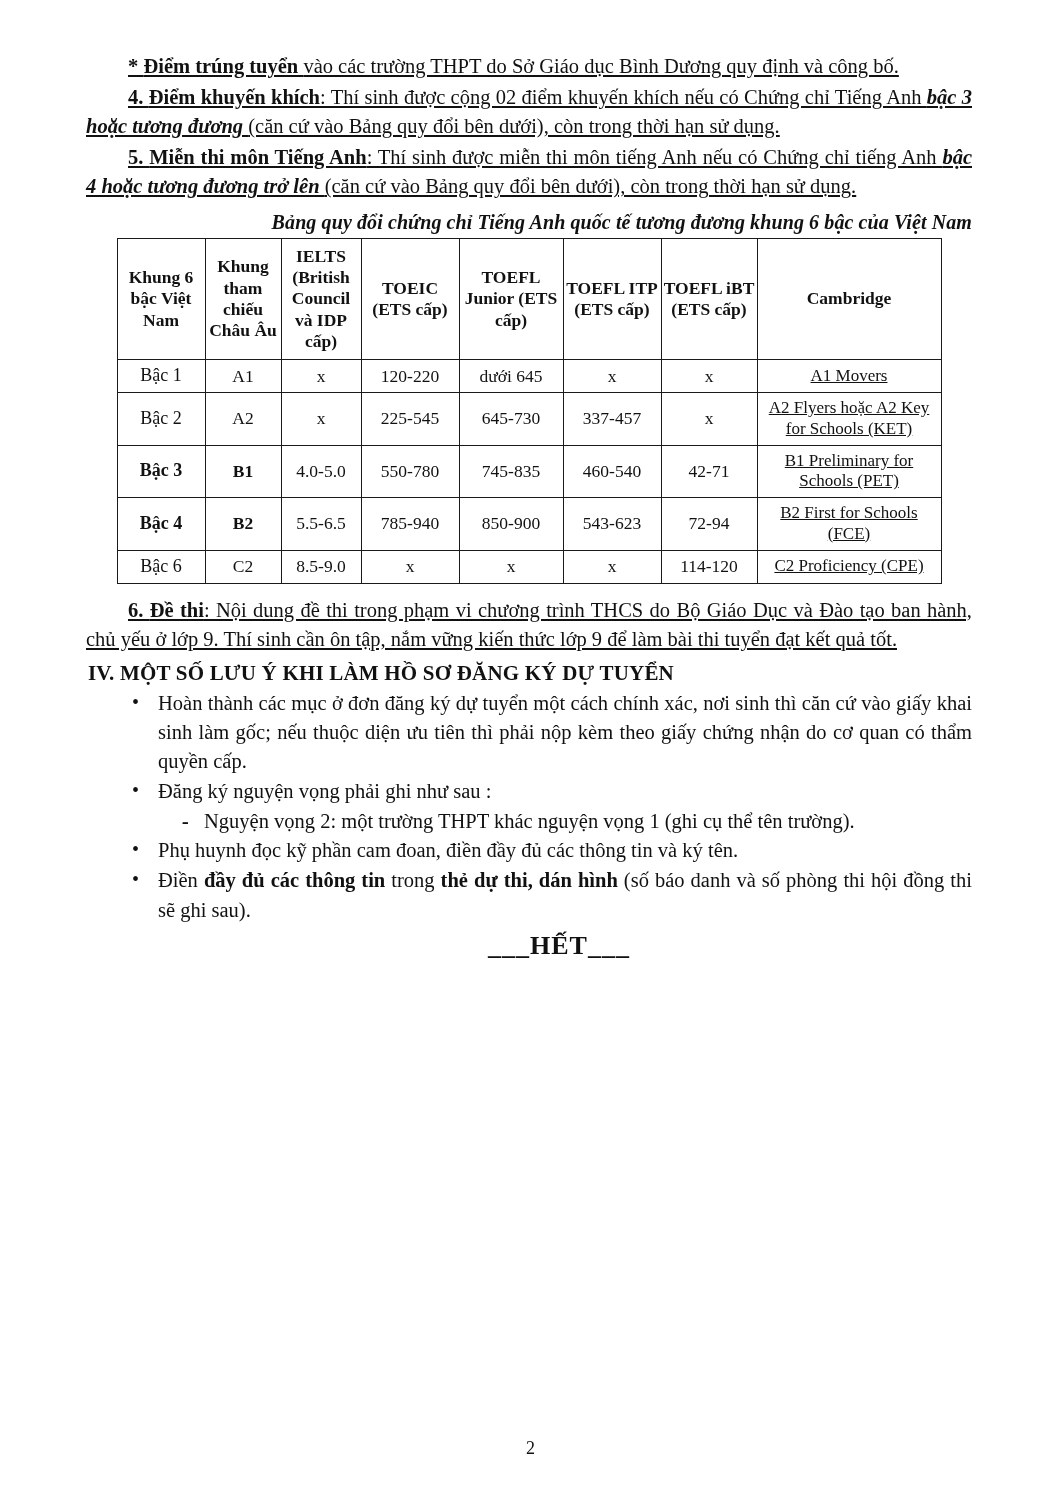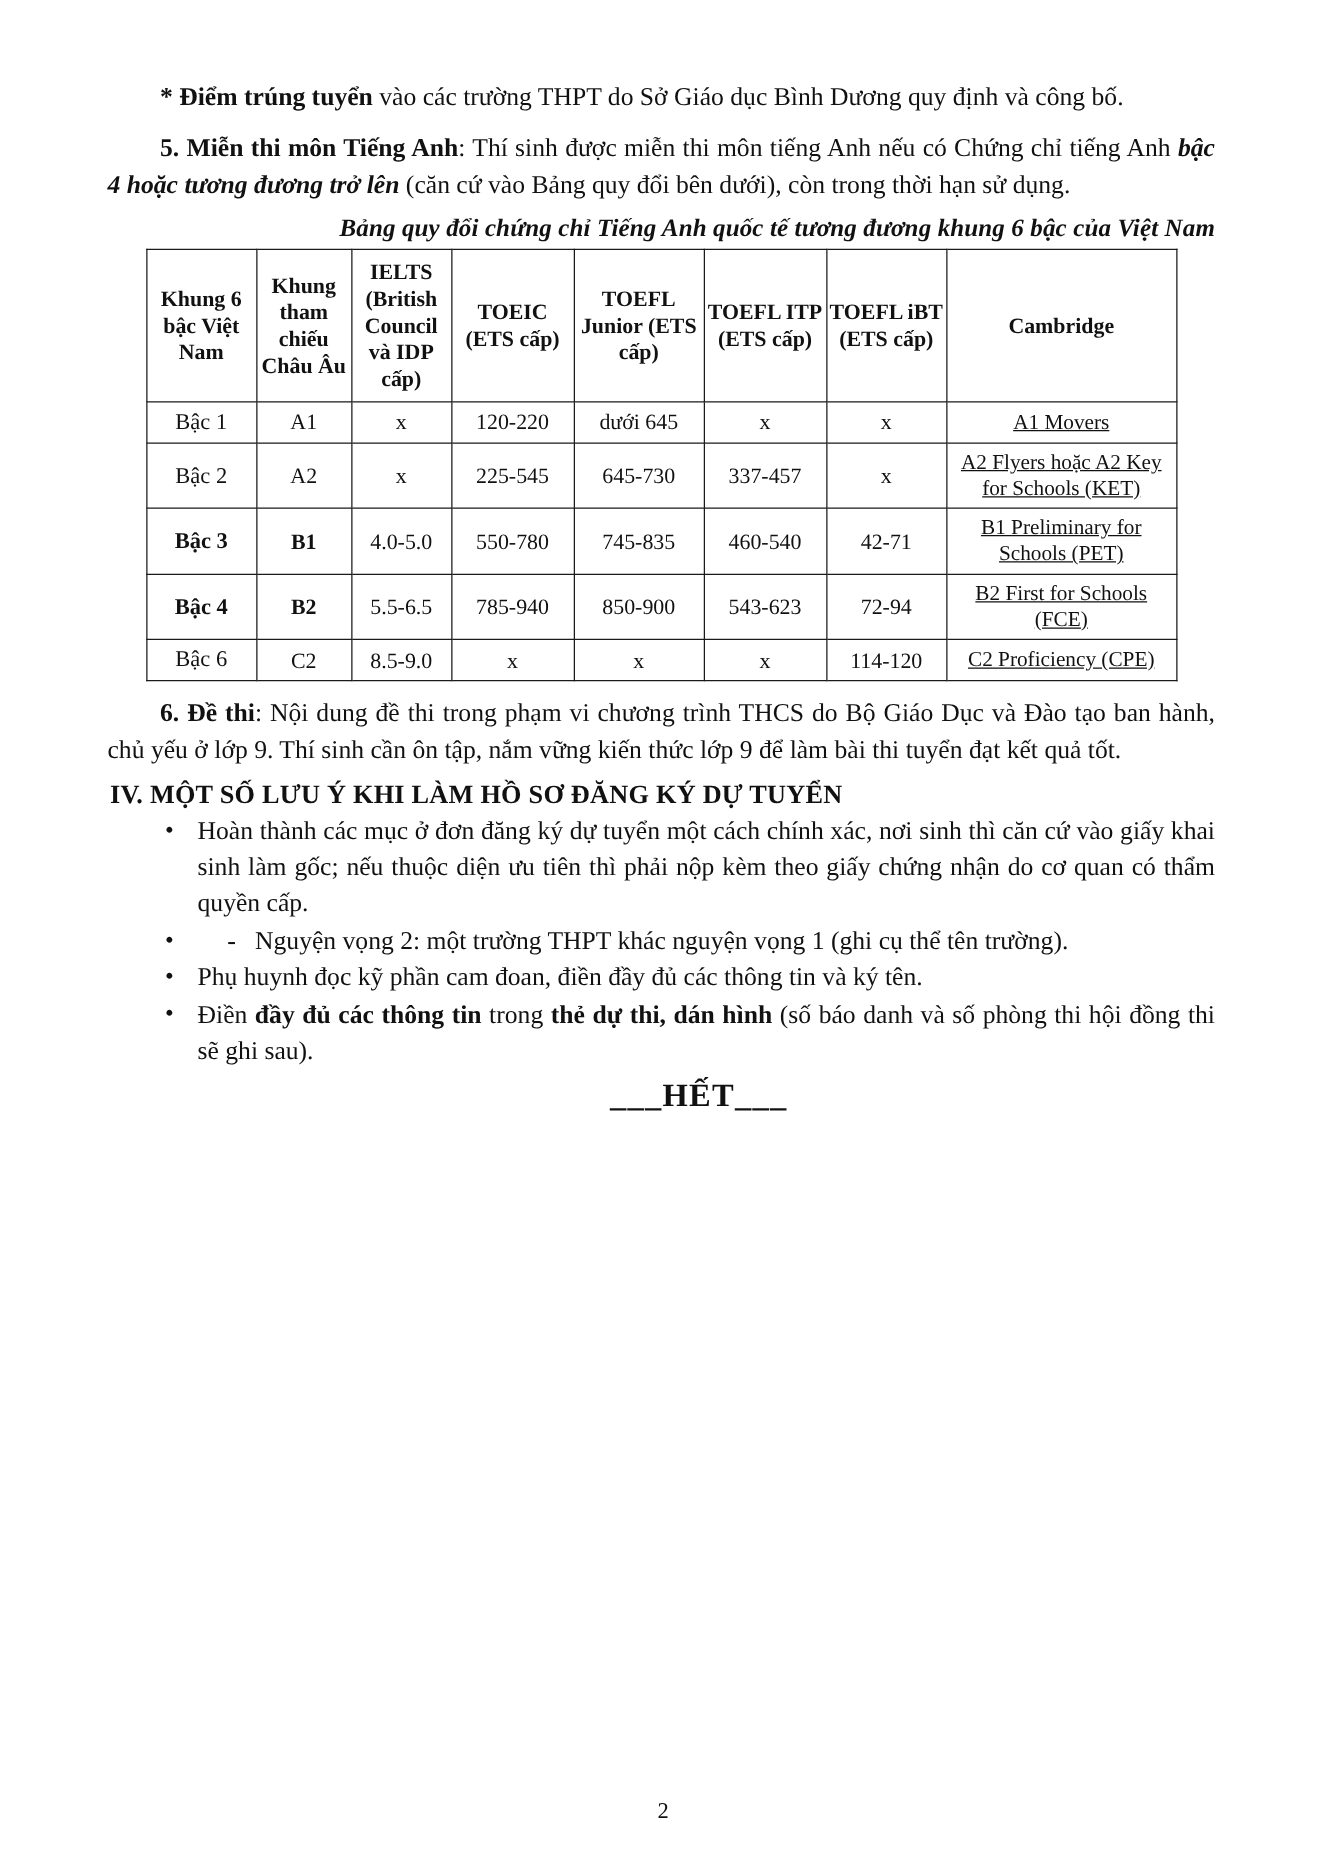--- a/index.html
+++ b/index.html
@@ -23,25 +23,26 @@
     padding: 0;
     box-sizing: border-box;
   }
   .content {
     position: absolute;
     left: 86px;
     top: 52px;
     width: 886px;
   }
   p {
-    margin: 12px 0 2px 0;
+    margin: 0 0 2px 0;
     font-size: 20.5px;
     line-height: 1.42;
     text-align: justify;
     text-justify: inter-word;
+    text-decoration: underline;
   }
   .indent {
     text-indent: 42px;
   }
   .b { font-weight: bold; }
   .bi { font-weight: bold; font-style: italic; }
 
   .tbl-caption {
     text-align: right;
     font-weight: bold;
@@ -145,20 +146,21 @@
     font-size: 18px;
   }
 </style>
 </head>
 <body>
 
 <div class="page">
   <div class="content">
 
     <p class="indent" id="p-note"><span class="b">* </span><span class="b">Điểm trúng tuyển </span><span>vào các trường THPT do Sở Giáo dục Bình Dương quy định và công bố.</span></p>
+    <p class="indent" id="p-4"><span class="b">4. </span><span class="b">Điểm khuyến khích</span><span>: Thí sinh được cộng 02 điểm khuyến khích nếu có Chứng chỉ Tiếng Anh </span><span class="bi">bậc 3 hoặc tương đương </span><span>(căn cứ vào Bảng quy đổi bên dưới), còn trong thời hạn sử dụng.</span></p>
     <p class="indent" id="p-5"><span class="b">5. </span><span class="b">Miễn thi môn Tiếng Anh</span><span>: Thí sinh được miễn thi môn tiếng Anh nếu có Chứng chỉ tiếng Anh </span><span class="bi">bậc 4 hoặc tương đương trở lên </span><span>(căn cứ vào Bảng quy đổi bên dưới), còn trong thời hạn sử dụng.</span></p>
 
     <div class="tbl-caption">Bảng quy đổi chứng chỉ Tiếng Anh quốc tế tương đương khung 6 bậc của Việt Nam</div>
 
     <table class="convert">
       <colgroup>
         <col class="col1">
           <col class="col2">
           <col class="col3">
           <col class="col4">
@@ -232,21 +234,21 @@
           </tr>
         </tbody>
     </table>
 
     <p class="indent after-table" id="p-6"><span class="b">6. </span><span class="b">Đề thi</span><span>: Nội dung đề thi trong phạm vi chương trình THCS do Bộ Giáo Dục và Đào tạo ban hành, chủ yếu ở lớp 9. Thí sinh cần ôn tập, nắm vững kiến thức lớp 9 để làm bài thi tuyển đạt kết quả tốt.</span></p>
 
     <h2 class="section">IV. MỘT SỐ LƯU Ý KHI LÀM HỒ SƠ ĐĂNG KÝ DỰ TUYỂN</h2>
 
     <ul class="bullets" id="bullet-list">
         <li><span class="dot">•</span><span><span>Hoàn thành các mục ở đơn đăng ký dự tuyển một cách chính xác, nơi sinh thì căn cứ vào giấy khai sinh làm gốc; nếu thuộc diện ưu tiên thì phải nộp kèm theo giấy chứng nhận do cơ quan có thẩm quyền cấp.</span></span></li>
-        <li><span class="dot">•</span></li>
+        <li><span class="dot">•</span><span><span>Đăng ký nguyện vọng phải ghi như sau :</span></span></li>
         <ul class="dashes">
           <li><span class="dash">-</span></li>
           <li><span class="dash">-</span><span>Nguyện vọng 2: một trường THPT khác nguyện vọng 1 (ghi cụ thể tên trường).</span></li>
         </ul>
         <li><span class="dot">•</span><span><span>Phụ huynh đọc kỹ phần cam đoan, điền đầy đủ các thông tin và ký tên.</span></span></li>
         <li><span class="dot">•</span><span><span>Điền </span><span class="b">đầy đủ các thông tin </span><span>trong </span><span class="b">thẻ dự thi, dán hình </span><span>(số báo danh và số phòng thi hội đồng thi sẽ ghi sau).</span></span></li>
       </ul>
 
     <div class="het">___HẾT___</div>
   </div>

